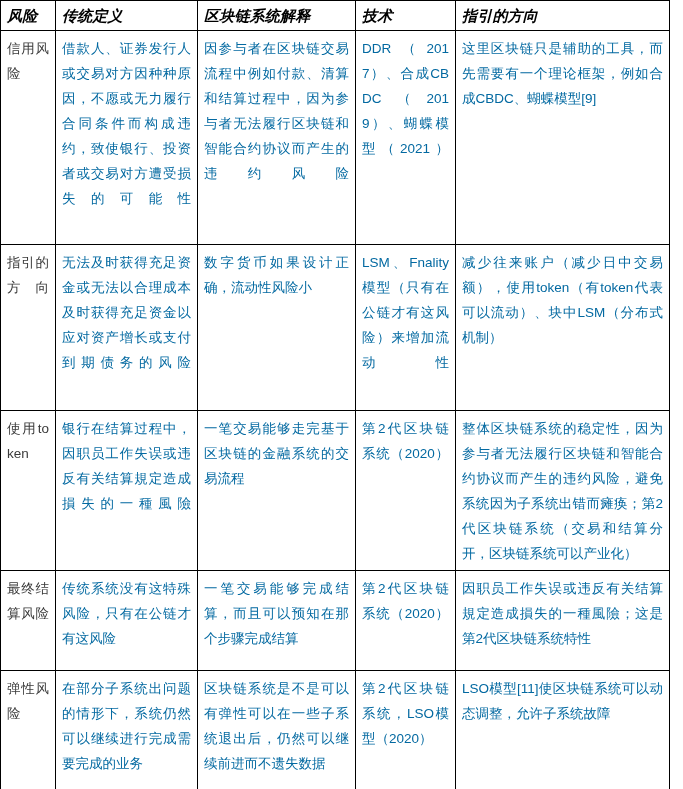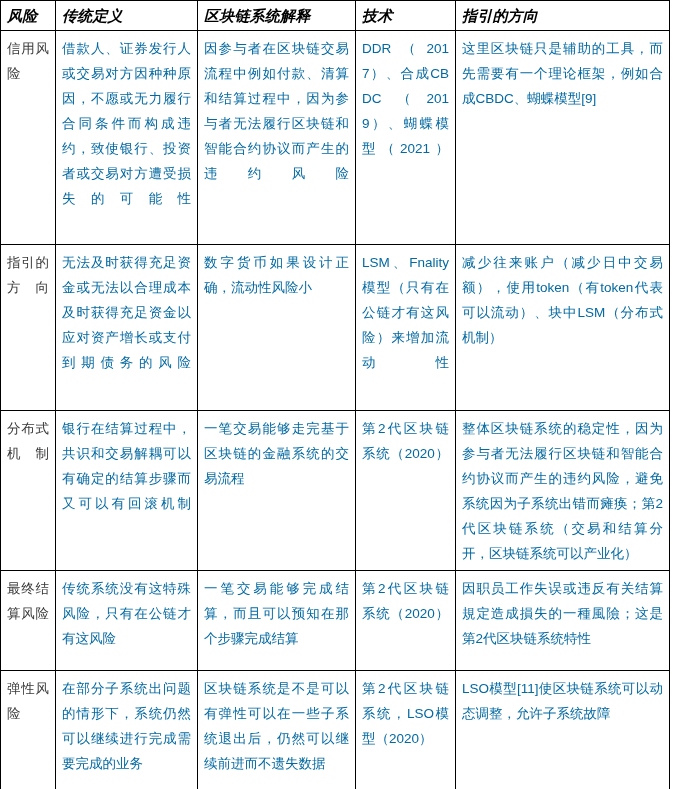--- a/index.html
+++ b/index.html
@@ -106,22 +106,22 @@
         <td class="flow">这里区块链只是辅助的工具，而先需要有一个理论框架，例如合成CBDC、蝴蝶模型[9]</td>
       </tr>
       <tr class="r2">
         <td class="riskname stretch">指引的方向</td>
         <td class="stretch">无法及时获得充足资金或无法以合理成本及时获得充足资金以应对资产增长或支付到期债务的风险</td>
         <td class="flow">数字货币如果设计正确，流动性风险小</td>
         <td class="stretch">LSM、Fnality模型（只有在公链才有这风险）来增加流动性</td>
         <td class="flow">减少往来账户（减少日中交易额），使用token（有token代表可以流动）、块中LSM（分布式机制）</td>
       </tr>
       <tr class="r3">
-        <td class="riskname stretch">分布式机制</td>
-        <td class="stretch">银行在结算过程中，共识和交易解耦可以有确定的结算步骤而又可以有回滚机制</td>
+        <td class="riskname stretch">使用token</td>
+        <td class="stretch">银行在结算过程中，因职员工作失误或违反有关结算規定造成損失的一種風險</td>
         <td class="flow">一笔交易能够走完基于区块链的金融系统的交易流程</td>
         <td class="stretch">第2代区块链系统（2020）</td>
         <td class="flow">整体区块链系统的稳定性，因为参与者无法履行区块链和智能合约协议而产生的违约风险，避免系统因为子系统出错而瘫痪；第2代区块链系统（交易和结算分开，区块链系统可以产业化）</td>
       </tr>
       <tr class="r4">
         <td class="riskname stretch">最终结算风险</td>
         <td class="flow">传统系统没有这特殊风险，只有在公链才有这风险</td>
         <td class="flow">一笔交易能够完成结算，而且可以预知在那个步骤完成结算</td>
         <td class="stretch">第2代区块链系统（2020）</td>
         <td class="flow">因职员工作失误或违反有关结算規定造成損失的一種風險；这是第2代区块链系统特性</td>

